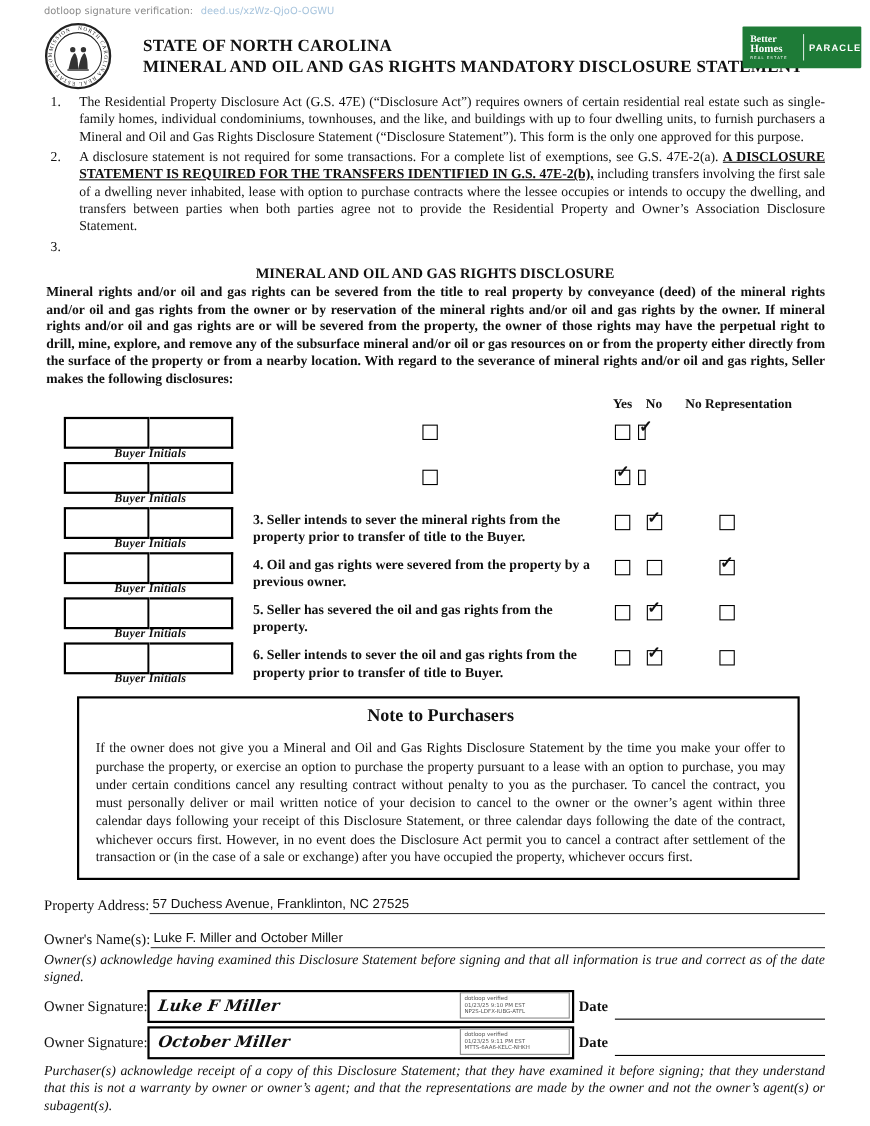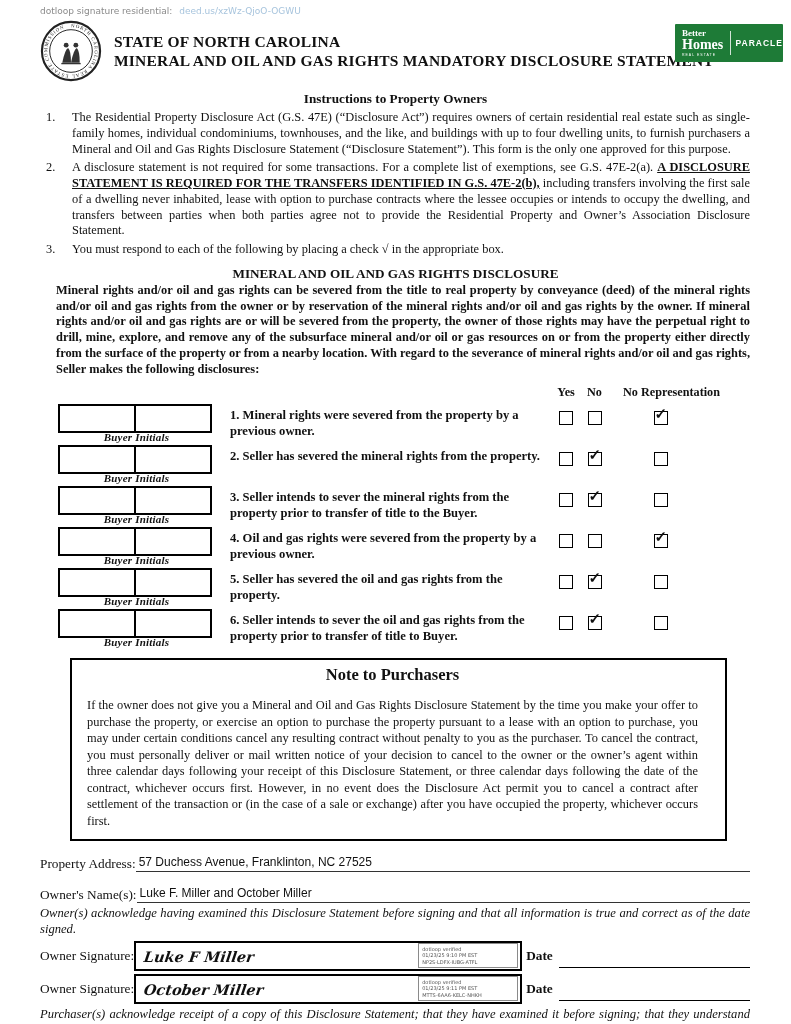--- a/index.html
+++ b/index.html
@@ -6,56 +6,56 @@
   .page{
     position:relative;width:791px;height:1024px;background:#fff;overflow:hidden;
     font-family:"Liberation Serif","DejaVu Serif",serif;color:#111;
   }
   
   .verify-bar{padding:6px 0 0 40px;font-family:"DejaVu Sans","Liberation Sans",sans-serif;font-size:9px;color:#8a8a8a;}
   .verify-bar a{color:#a7c4dd;text-decoration:none;margin-left:4px;}
   
   .header{display:flex;align-items:center;margin:4px 40px 0 40px;}
   .seal{flex:none;}
-  .titles{margin-left:12px;}
+  .titles{margin-left:28px;}
   .title-l1,.title-l2{font-weight:bold;font-size:15.5px;letter-spacing:.2px;line-height:1.25;}
   .bhg-logo{position:absolute;top:24px;right:8px;width:108px;height:38px;background:#1e7b37;
     display:flex;align-items:center;color:#fff;border-radius:1px;}
   .bhg-left{width:52px;padding-left:7px;line-height:1;}
   .bhg-better{font-size:9px;font-weight:bold;}
-  .bhg-homes{font-size:14px;font-weight:bold;}
+  .bhg-homes{font-size:10px;font-weight:bold;}
   .bhg-sub{font-size:3.5px;letter-spacing:1px;margin-top:2px;font-family:"Liberation Sans",sans-serif;}
   .bhg-div{width:1px;height:24px;background:rgba(255,255,255,.8);margin:0 5px;}
   .bhg-right{font-family:"Liberation Sans",sans-serif;font-weight:bold;font-size:8.5px;letter-spacing:1px;}
   
   .inst-head{text-align:center;font-weight:bold;font-size:13.2px;margin-top:9px;}
   .inst-item{display:flex;margin:3px 41px 2px 46px;font-size:12.4px;line-height:1.27;}
   .inst-item .num{flex:none;width:26px;}
   .inst-item .itext{text-align:justify;}
   .bold-ul{font-weight:bold;text-decoration:underline;}
   
   .disc-head{text-align:center;font-weight:bold;font-size:13.2px;margin-top:8px;}
-  .disc-intro{margin:1px 41px 0 56px;font-weight:bold;font-size:12.4px;line-height:1.27;text-align:justify;}
+  .disc-intro{margin:1px 41px 0 42px;font-weight:bold;font-size:12.4px;line-height:1.27;text-align:justify;}
   .dtable{margin:8px 41px 4px 58px;width:676px;}
   .dheader,.drow{display:grid;grid-template-columns:172px 322px 28px 29px 125px;}
   .dheader{font-weight:bold;font-size:12.2px;margin-bottom:4px;}
   .dheader .c{text-align:center;}
   .drow{margin-bottom:2px;}
   .drow .txt{font-weight:bold;font-size:12.6px;line-height:1.25;padding-top:4px;padding-right:6px;}
   .cbcell{display:flex;justify-content:center;align-items:flex-start;padding-top:7px;}
   .cbcell.norep{padding-right:22px;}
   .cb{width:12px;height:12px;border:1.7px solid #000;position:relative;background:#fff;}
   .cb .mark{position:absolute;top:-5px;left:0px;font-size:15px;font-weight:bold;line-height:1;}
   .init{width:157px;font-style:italic;}
   .init .boxes{display:flex;}
   .init .bx{width:74px;height:25px;border:2px solid #000;background:#fff;}
   .init .bx + .bx{border-left:none;}
   .init .lbl{font-weight:bold;font-size:11px;text-align:center;margin-top:-2px;letter-spacing:.2px;}
   
-  .note-box{margin:10px 64px 0 70px;border:2px solid #000;padding:3px 27px 10px 15px;}
+  .note-box{margin:10px 64px 0 70px;border:2px solid #000;padding:3px 11px 10px 15px;}
   .note-head{text-align:center;font-weight:bold;font-size:16.5px;margin-top:2px;}
   .note-body{font-size:12.4px;line-height:1.33;text-align:justify;margin-top:12px;}
   
   .field-row{display:flex;align-items:flex-end;margin:14px 41px 0 40px;font-size:13.3px;}
   .field-row .flabel{flex:none;white-space:nowrap;}
   .field-row .fvalue{flex:1;border-bottom:1.3px solid #333;font-family:"Liberation Sans",sans-serif;
     font-size:12px;padding:0 0 1px 3px;min-height:15px;}
   .ack{margin:3px 41px 0 40px;font-style:italic;font-size:12.6px;line-height:1.27;text-align:justify;}
   
   .sig-row{display:flex;align-items:center;margin:3px 41px 0 40px;font-size:13.3px;}
@@ -69,21 +69,21 @@
     color:#555;padding:2px 3px;}
   .date-lbl{margin-left:4px;font-weight:bold;}
   .date-line{flex:1;border-bottom:1.6px solid #000;height:1px;margin:0 0 3px 6px;align-self:flex-end;}
 </style>
 </head>
 <body>
 
 <div class="page">
 
   <div class="verify-bar">
-    <span>dotloop signature residential:</span>
+    <span>dotloop signature verification:</span>
     <a href="#">deed.us/xzWz-QjoO-OGWU</a>
   </div>
 
   <div class="header">
     <svg class="seal" width="62" height="62" viewBox="0 0 64 64">
       <circle cx="32" cy="32" r="30" fill="none" stroke="#222" stroke-width="2.2"></circle>
       <circle cx="32" cy="32" r="22" fill="none" stroke="#222" stroke-width="1"></circle>
       <defs>
           <path id="sealArc" d="M 32 7.5 A 24.5 24.5 0 1 1 31.99 7.5"></path>
         </defs>
@@ -105,35 +105,33 @@
   <div class="bhg-logo">
     <div class="bhg-left">
       <div class="bhg-better">Better</div>
       <div class="bhg-homes">Homes</div>
       <div class="bhg-sub">REAL ESTATE</div>
     </div>
     <div class="bhg-div"></div>
     <div class="bhg-right">PARACLE</div>
   </div>
 
-  <div class="inst-head">Instructions to Property Owners</div>
 
   <div class="inst-item">
     <span class="num">1.</span>
     <div class="itext">The Residential Property Disclosure Act (G.S. 47E) (“Disclosure Act”) requires owners of certain residential real estate such as single-family homes, individual condominiums, townhouses, and the like, and buildings with up to four dwelling units, to furnish purchasers a Mineral and Oil and Gas Rights Disclosure Statement (“Disclosure Statement”). This form is the only one approved for this purpose.</div>
   </div>
 
   <div class="inst-item">
     <span class="num">2.</span>
     <div class="itext"><span>A disclosure statement is not required for some transactions. For a complete list of exemptions, see G.S. 47E-2(a). </span><span class="bold-ul">A DISCLOSURE STATEMENT IS REQUIRED FOR THE TRANSFERS IDENTIFIED IN G.S. 47E-2(b),</span><span> including transfers involving the first sale of a dwelling never inhabited, lease with option to purchase contracts where the lessee occupies or intends to occupy the dwelling, and transfers between parties when both parties agree not to provide the Residential Property and Owner’s Association Disclosure Statement.</span></div>
   </div>
 
   <div class="inst-item">
     <span class="num">3.</span>
-    <div class="itext">You must respond to each of the following by placing a check √  in the appropriate box.</div>
   </div>
 
   <div class="disc-head">MINERAL AND OIL AND GAS RIGHTS DISCLOSURE</div>
   <div class="disc-intro">Mineral rights and/or oil and gas rights can be severed from the title to real property by conveyance (deed) of the mineral rights and/or oil and gas rights from the owner or by reservation of the mineral rights and/or oil and gas rights by the owner. If mineral rights and/or oil and gas rights are or will be severed from the property, the owner of those rights may have the perpetual right to drill, mine, explore, and remove any of the subsurface mineral and/or oil or gas resources on or from the property either directly from the surface of the property or from a nearby location. With regard to the severance of mineral rights and/or oil and gas rights, Seller makes the following disclosures:</div>
 
   <div class="dtable">
     <div class="dheader">
       <div></div>
         <div></div>
       <div class="c">Yes</div>
@@ -142,47 +140,45 @@
     </div>
 
     <div class="drow">
       <div class="init">
         <div class="boxes">
           <div class="bx"></div>
           <div class="bx"></div>
         </div>
         <div class="lbl">Buyer Initials</div>
       </div>
-      <div class="txt">1. Mineral rights were severed from the property by a previous owner.</div>
-      <div class="cbcell">
-          <div class="cb">
-            <span class="mark"></span>
-          </div>
-        </div>
-      <div class="cbcell">
-          <div class="cb">
-            <span class="mark"></span>
-          </div>
-        </div>
-      <div class="cbcell norep">
-          <div class="cb">
-            <span class="mark">✓</span>
-          </div>
-        </div>
-    </div>
-
-    <div class="drow">
-      <div class="init">
-        <div class="boxes">
-          <div class="bx"></div>
-          <div class="bx"></div>
-        </div>
-        <div class="lbl">Buyer Initials</div>
-      </div>
-      <div class="txt">2. Seller has severed the mineral rights from the property.</div>
+      <div class="cbcell">
+          <div class="cb">
+            <span class="mark"></span>
+          </div>
+        </div>
+      <div class="cbcell">
+          <div class="cb">
+            <span class="mark"></span>
+          </div>
+        </div>
+      <div class="cbcell norep">
+          <div class="cb">
+            <span class="mark">✓</span>
+          </div>
+        </div>
+    </div>
+
+    <div class="drow">
+      <div class="init">
+        <div class="boxes">
+          <div class="bx"></div>
+          <div class="bx"></div>
+        </div>
+        <div class="lbl">Buyer Initials</div>
+      </div>
       <div class="cbcell">
           <div class="cb">
             <span class="mark"></span>
           </div>
         </div>
       <div class="cbcell">
           <div class="cb">
             <span class="mark">✓</span>
           </div>
         </div>

